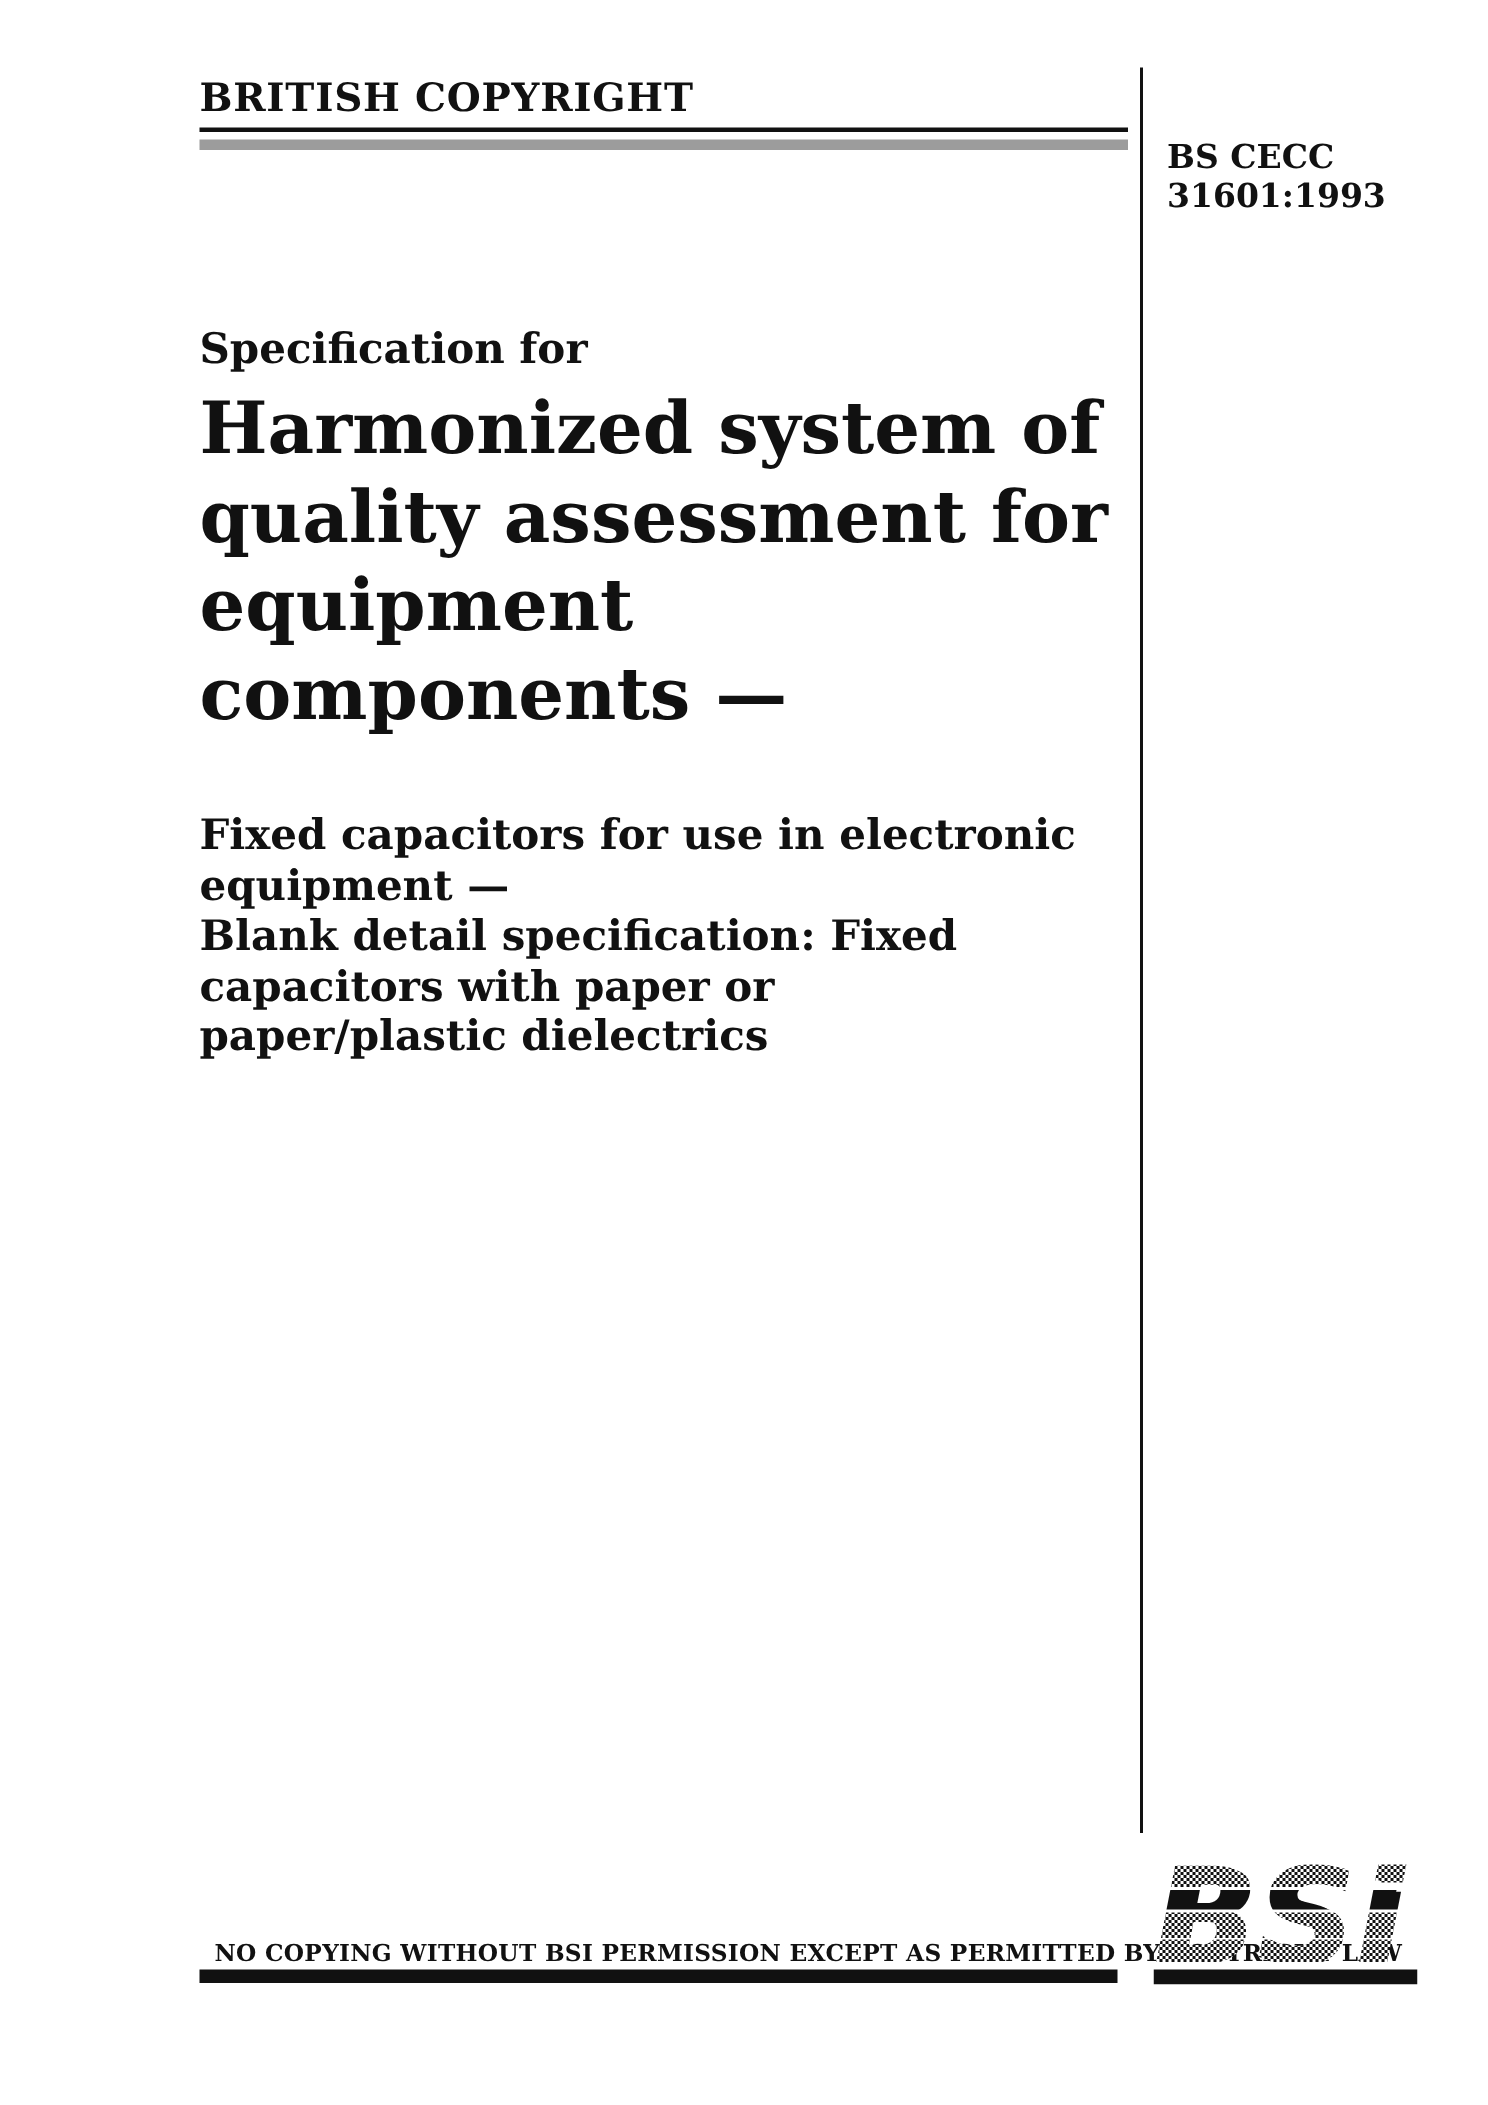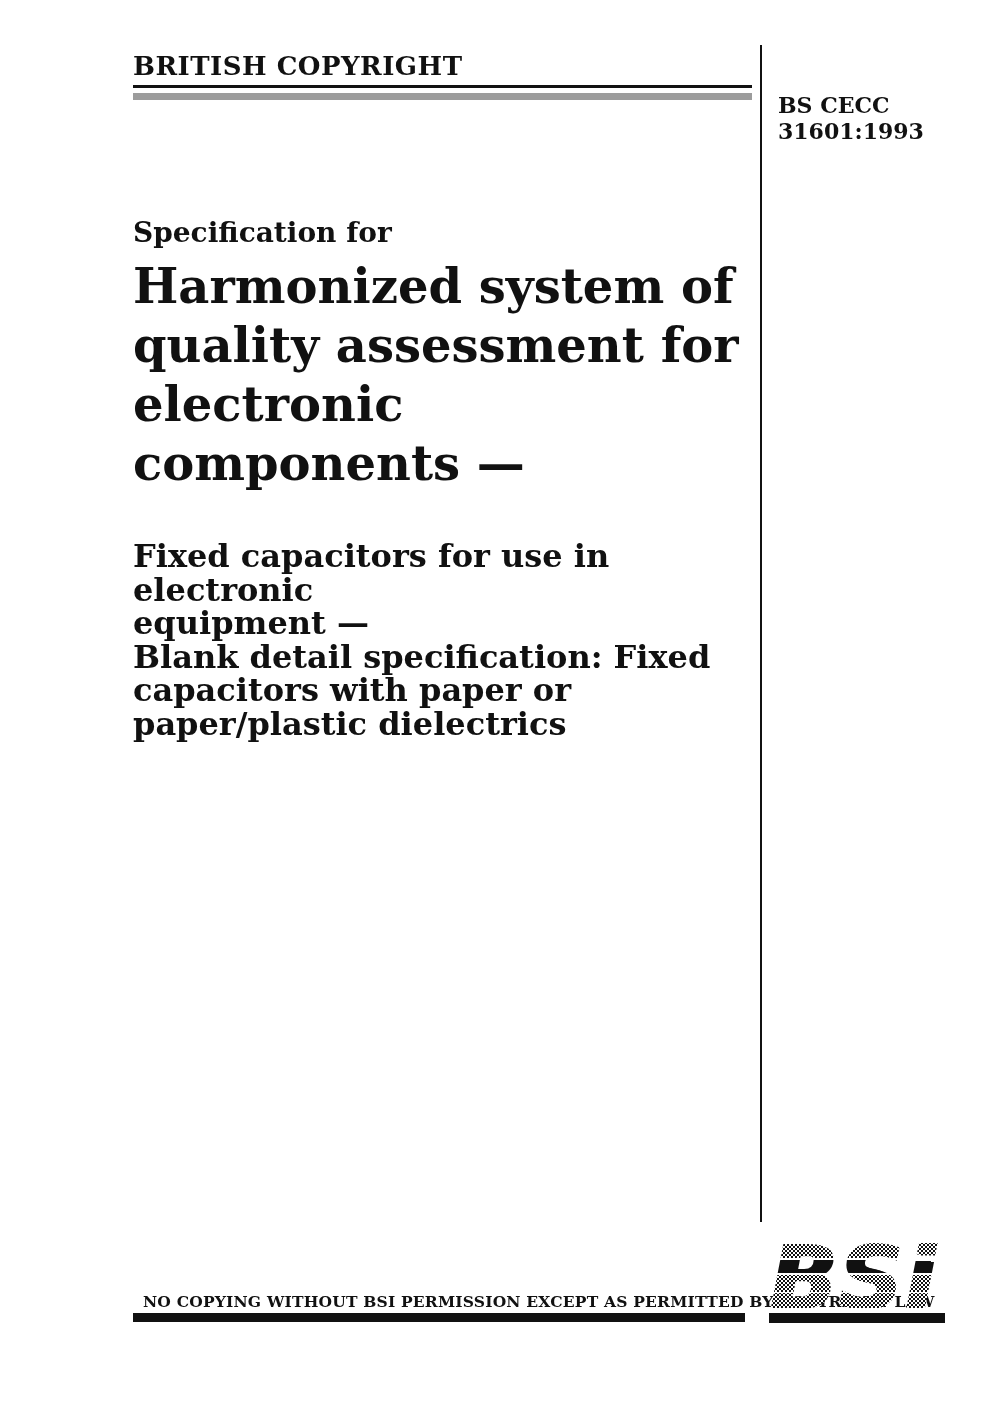--- a/index.html
+++ b/index.html
@@ -59,21 +59,21 @@
     width: 640px;
     font-size: 48px;
     font-weight: bold;
     line-height: 59px;
     white-space: pre-line;
     margin: 0;
   }
   .doc-subtitle {
     left: 133px; top: 540px;
     width: 640px;
-    font-size: 32px;
+    font-size: 28px;
     font-weight: bold;
     line-height: 33.5px;
     white-space: pre-line;
     margin: 0;
   }
 
   
   .copyright-text {
     left: 143px; top: 1292px;
     font-size: 15.5px;
@@ -106,21 +106,21 @@
   <div class="abs masthead">BRITISH COPYRIGHT</div>
   <div class="abs rule-black"></div>
   <div class="abs rule-gray"></div>
   <div class="abs v-divider"></div>
   <div class="abs doc-ref">BS CECC
 31601:1993</div>
 
   <div class="abs kicker">Specification for</div>
   <h1 class="abs doc-title">Harmonized system of
 quality assessment for
-electronic
+equipment
 components —</h1>
   <h2 class="abs doc-subtitle">Fixed capacitors for use in electronic
 equipment —
 Blank detail specification: Fixed
 capacitors with paper or
 paper/plastic dielectrics</h2>
 
   <div class="abs copyright-text">NO COPYING WITHOUT BSI PERMISSION EXCEPT AS PERMITTED BY COPYRIGHT LAW</div>
   <div class="abs copyright-bar"></div>
 

